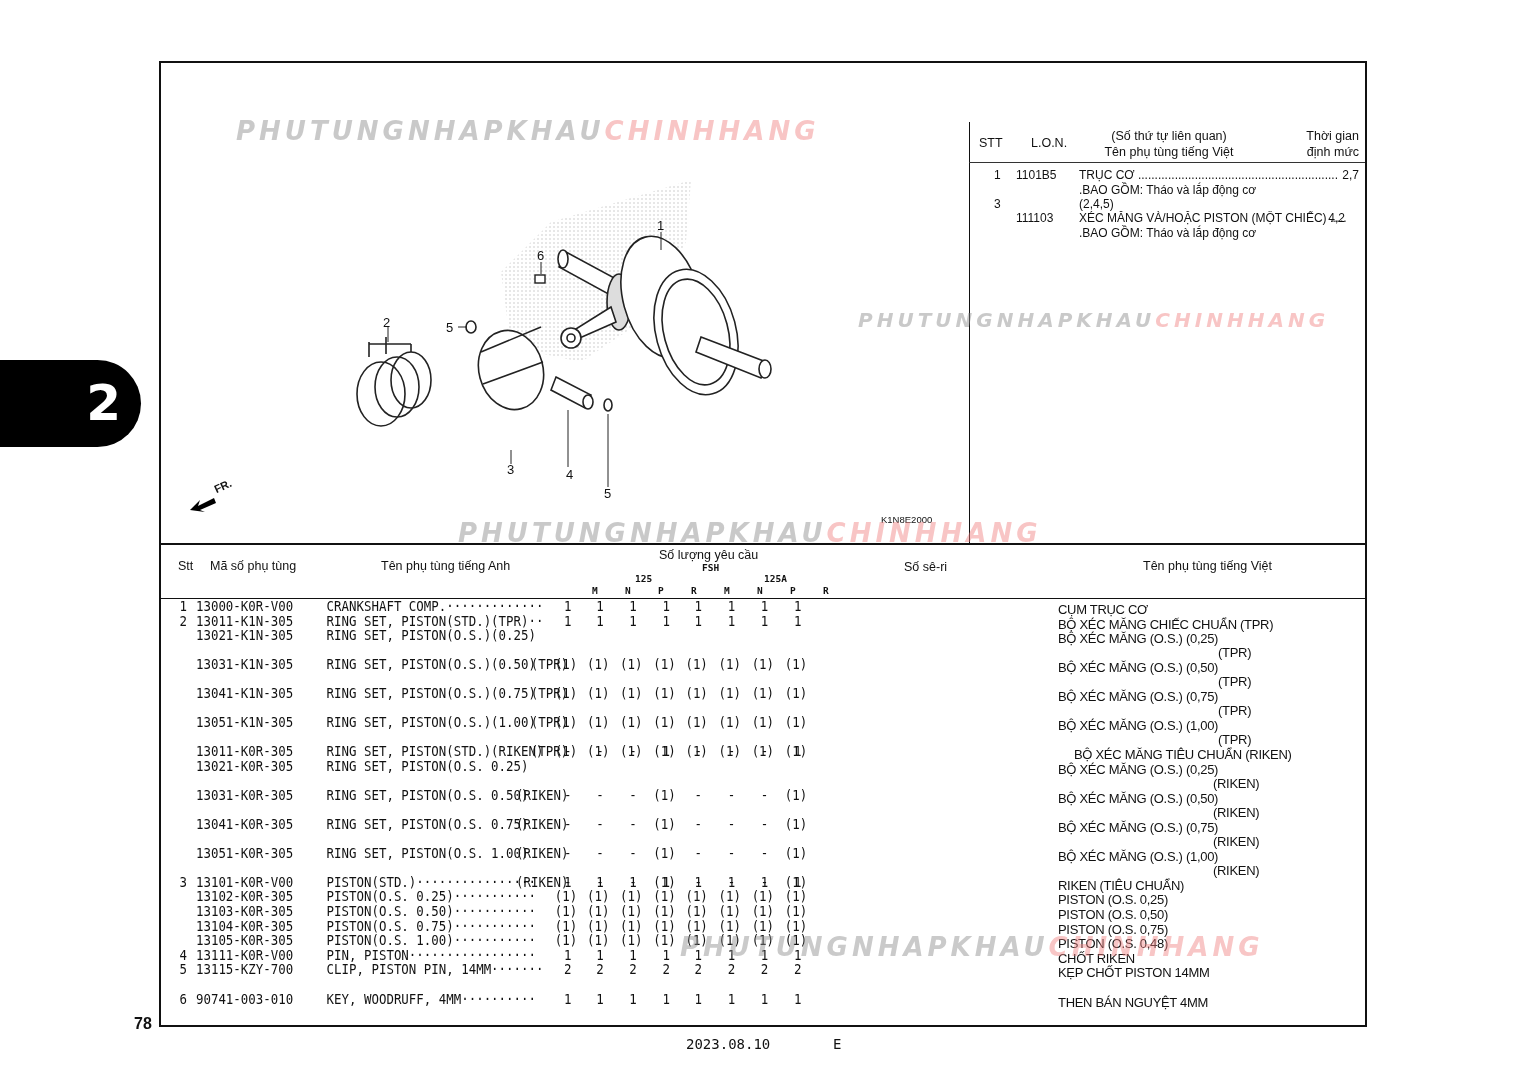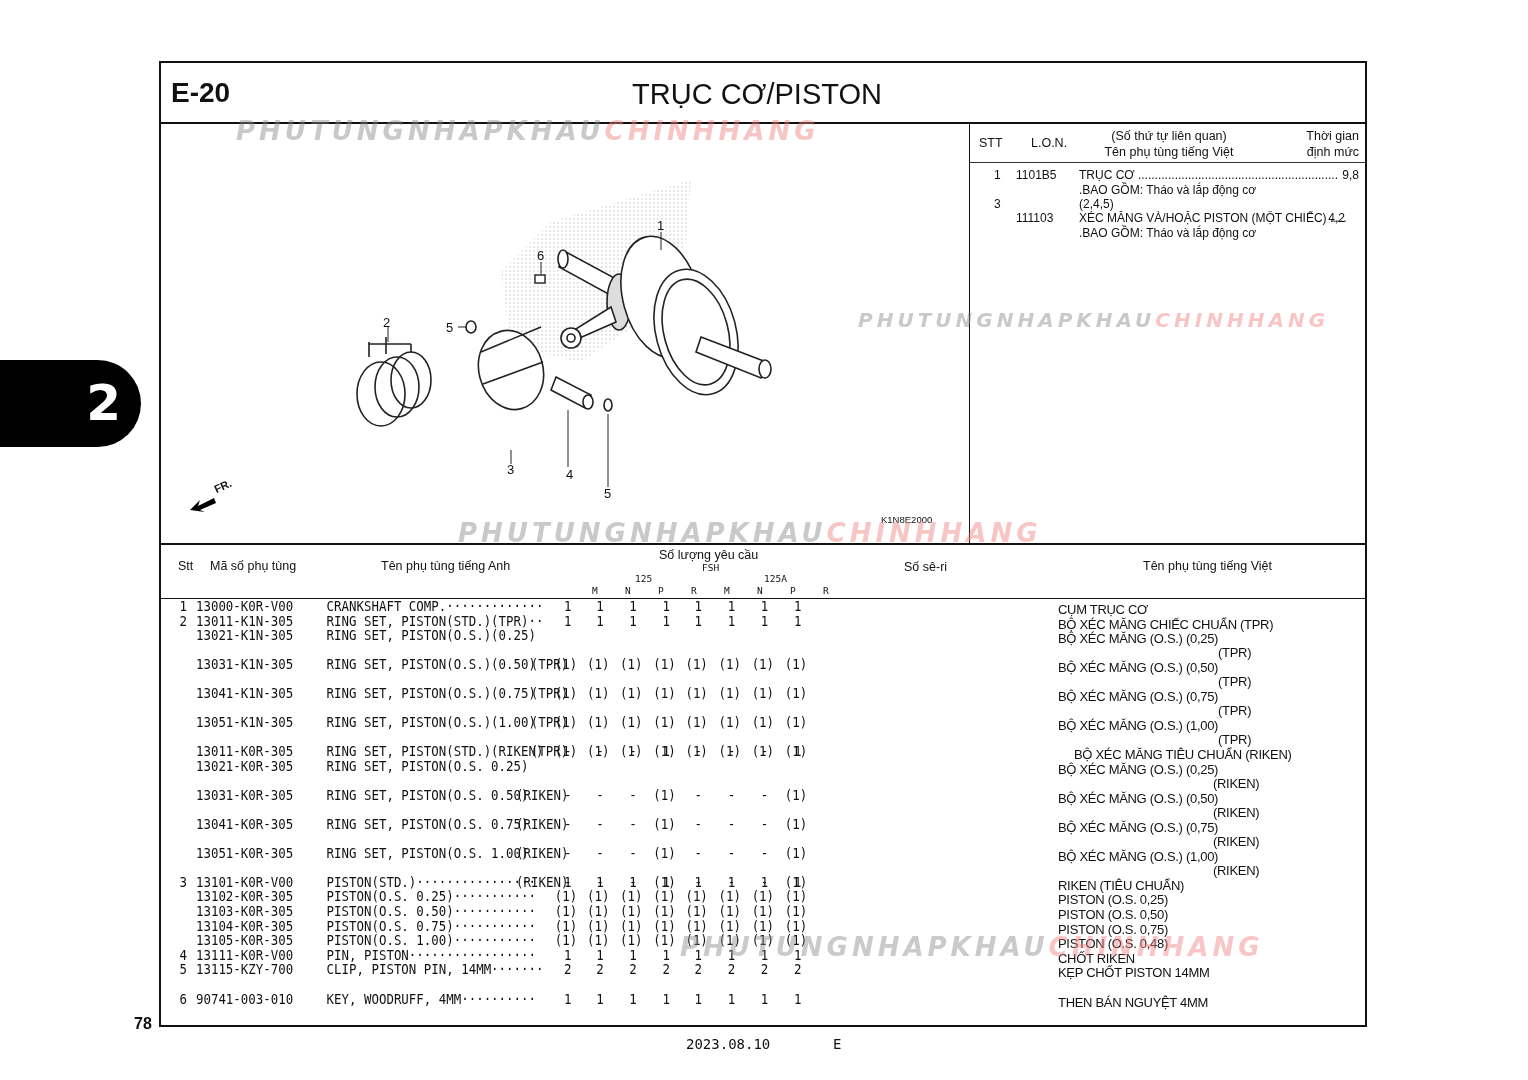--- a/index.html
+++ b/index.html
@@ -13,21 +13,21 @@
   .labor { position:absolute; left:808px; top:59px; right:0; height:421px; }
   .labor-head { position:absolute; left:0; right:0; top:0; height:40px; border-bottom:1px solid #333; font-size:12.5px; }
   .lh-stt { position:absolute; left:10px; top:14px; }
   .lh-lon { position:absolute; left:62px; top:14px; }
   .lh-name { position:absolute; left:120px; width:160px; top:6px; text-align:center; line-height:16px; }
   .lh-time { position:absolute; right:6px; top:6px; text-align:right; line-height:16px; }
   .labor-body { position:absolute; left:0; right:0; top:44px; font-size:12px; }
   .lrow { position:absolute; }
   .parts-head { position:absolute; left:0; right:0; top:480px; height:53px; border-top:2px solid #111; border-bottom:1.5px solid #111; font-size:12.5px; }
   .ph { position:absolute; }
-  .qtyh { position:absolute; font-family:"DejaVu Sans Mono", monospace; font-size:9.5px; }
+  .qtyh { position:absolute; font-family:"DejaVu Sans Mono", monospace; font-size:9.5px;font-weight:bold; }
   .parts { position:absolute; left:0; right:0; top:535px; font-family:"DejaVu Sans Mono", monospace; font-size:13.5px; transform:scaleX(0.92); transform-origin:left top; }
   .pcell { position:absolute; white-space:pre; }
   .vn { position:absolute; left:897px; top:535px; font-size:13px; }
   .vrow { position:absolute; white-space:pre; letter-spacing:-0.3px; }
   .tab { position:absolute; left:0; top:360px; width:141px; height:87px; background:#000; border-radius:0 44px 44px 0; }
   .tab span { position:absolute; right:20px; top:14px; color:#fff; font-size:50px; font-weight:900; font-family:"DejaVu Sans", sans-serif; }
   .pagenum { position:absolute; left:134px; top:1015px; font-size:16px; font-weight:bold; }
   .foot-date { position:absolute; left:686px; top:1036px; font-family:"DejaVu Sans Mono", monospace; font-size:14px; }
   .foot-e { position:absolute; left:833px; top:1036px; font-family:"DejaVu Sans Mono", monospace; font-size:14px; }
   .wm { position:absolute; font-family:"DejaVu Sans", sans-serif; font-weight:bold; font-style:italic; font-size:26px; letter-spacing:4px; white-space:nowrap; opacity:0.45; }
@@ -38,24 +38,20 @@
   .callout { position:absolute; font-size:13px; }
 </style>
 </head>
 <body>
 
 <div class="tab">
     <span>2</span>
   </div>
 
 <div class="frame">
-  <div class="hdr">
-    <div class="page-code">E-20</div>
-    <div class="page-title"><span>TRỤC CƠ/PISTON</span></div>
-  </div>
 
   <div class="diagram">
     <svg width="808" height="421" viewBox="0 0 808 421">
       <defs>
         <pattern id="dots" width="4" height="4" patternUnits="userSpaceOnUse">
             <circle cx="1" cy="1" r="0.7" fill="#aaa"></circle>
           </pattern>
       </defs>
 
       <path d="M340 150 L390 100 L530 58 L525 120 L480 200 L420 240 L350 225 Z" fill="url(#dots)" opacity="0.8"></path>
@@ -127,21 +123,21 @@
       </div>
       <div class="lh-time">
         <div>Thời gian</div>
         <div>định mức</div>
       </div>
     </div>
     <div class="labor-body">
       <span class="lrow" style="left:25px;top:2px">1</span>
       <span class="lrow" style="left:47px;top:2px">1101B5</span>
       <span class="lrow" style="left:110px;top:2px;width:260px;overflow:hidden;white-space:nowrap">TRỤC CƠ ...............................................................</span>
-      <span class="lrow" style="right:6px;top:2px">9,8</span>
+      <span class="lrow" style="right:6px;top:2px">2,7</span>
       <span class="lrow" style="left:110px;top:17px">.BAO GỒM: Tháo và lắp động cơ</span>
       <span class="lrow" style="left:110px;top:31px">(2,4,5)</span>
       <span class="lrow" style="left:25px;top:31px">3</span>
       <span class="lrow" style="left:47px;top:45px">111103</span>
       <span class="lrow" style="left:110px;top:45px;width:268px;overflow:hidden;white-space:nowrap">XÉC MĂNG VÀ/HOẶC PISTON (MỘT CHIẾC) .......</span>
       <span class="lrow" style="right:20px;top:45px">4,2</span>
       <span class="lrow" style="left:110px;top:60px">.BAO GỒM: Tháo và lắp động cơ</span>
     </div>
   </div>
 

